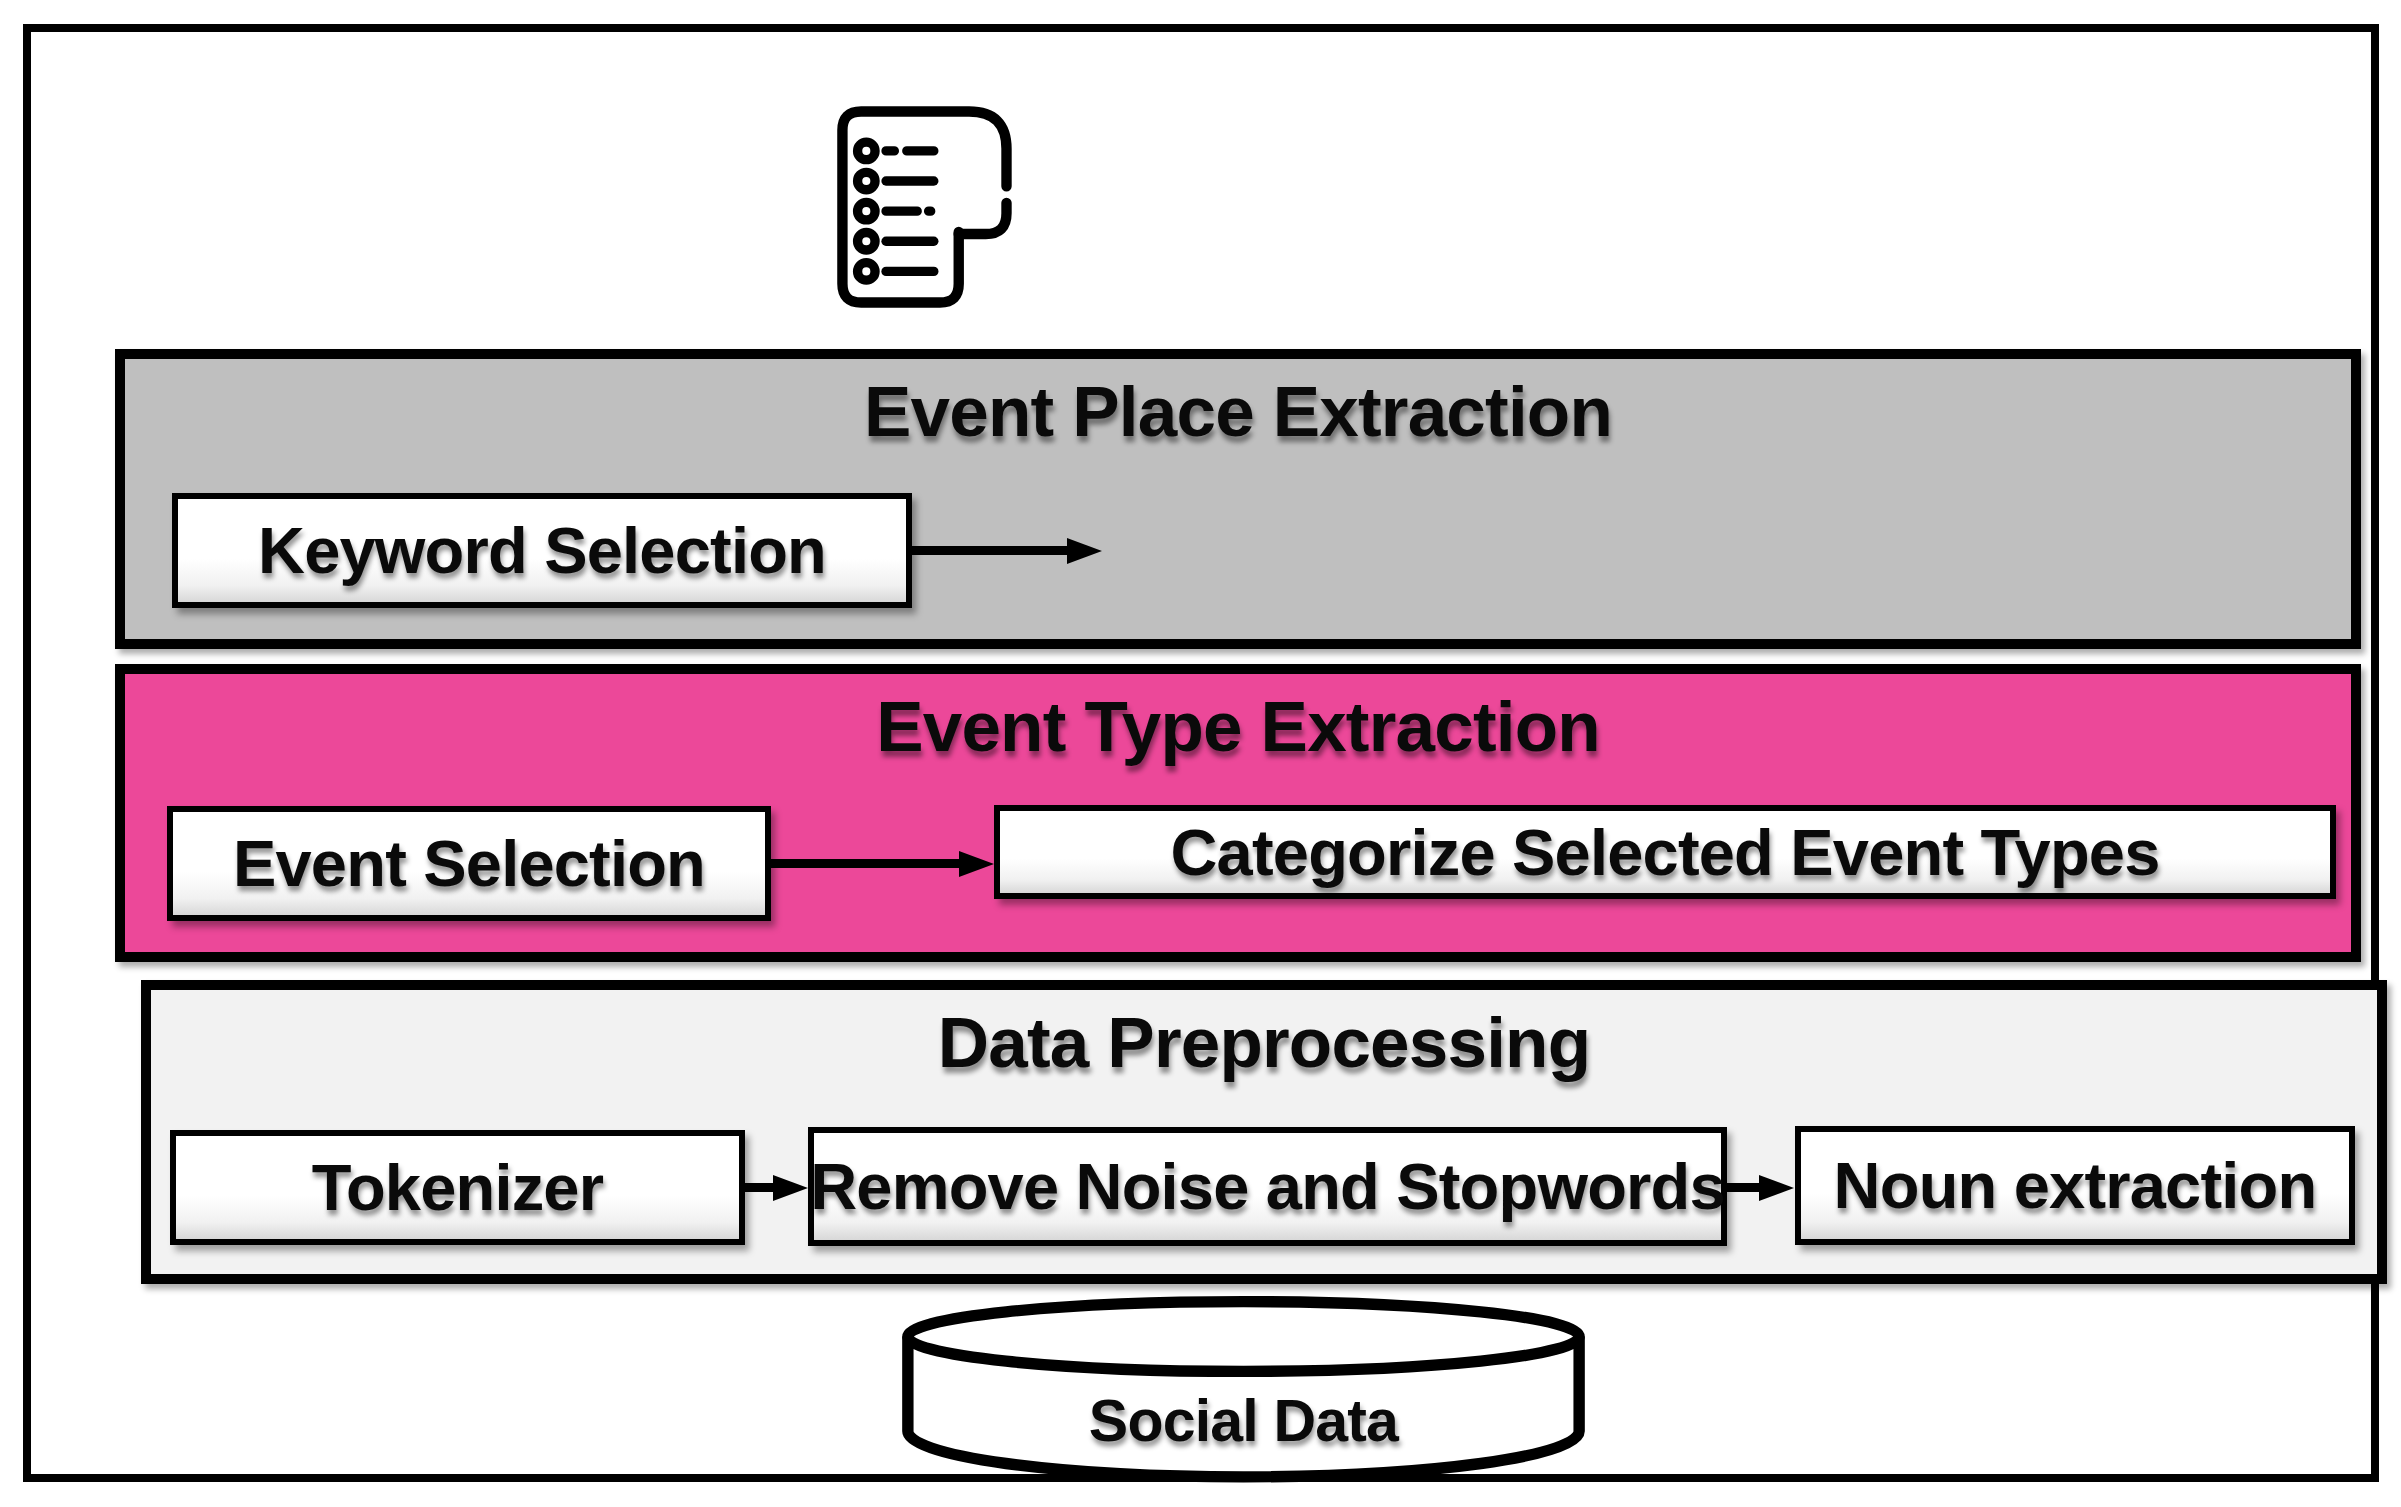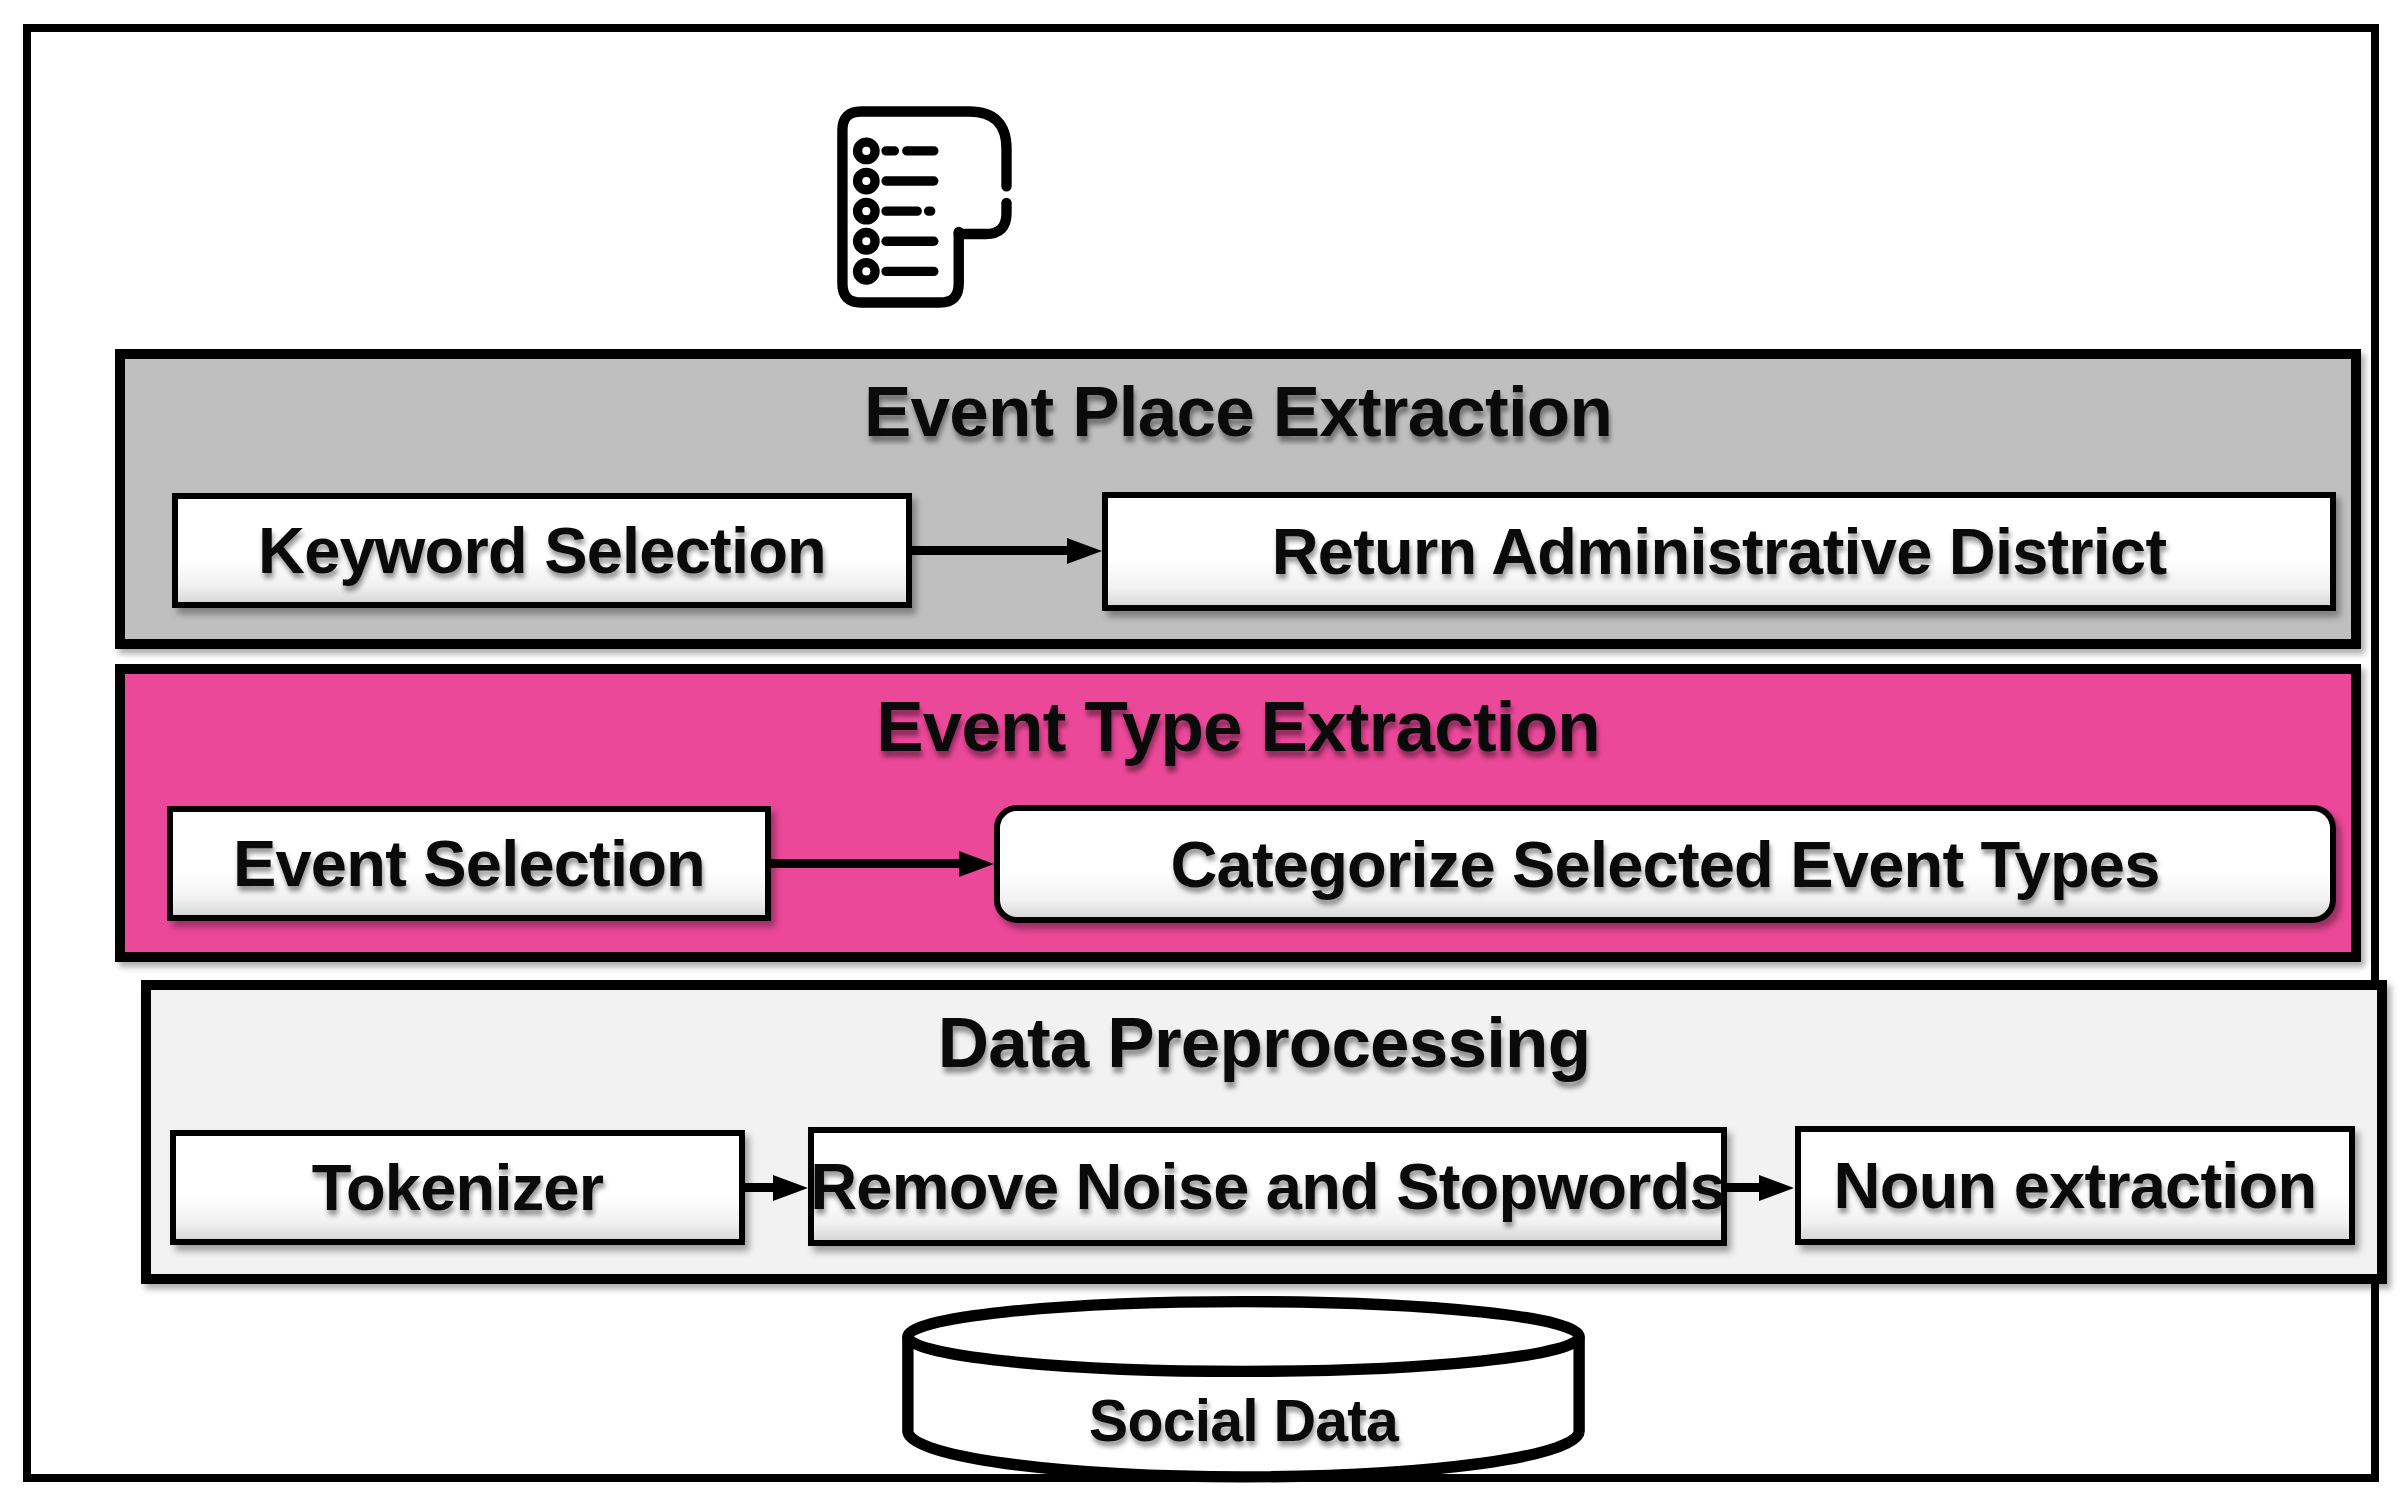--- a/index.html
+++ b/index.html
@@ -31,21 +31,21 @@
         font-size:65px;font-weight:700;letter-spacing:-0.8px;white-space:nowrap;
         text-shadow:1.5px 5.3px 5.3px rgba(0,0,0,0.42);
         box-shadow:4.6px 6px 6.8px rgba(0,0,0,0.35);}
   
   .b1-box1{left:47px;top:134px;width:740px;height:115px;}
   .b1-arrow{left:787px;top:178px;width:190px;}
   .b1-box2{left:977px;top:133px;width:1234px;height:119px;}
   
   .b2-box1{left:42px;top:132px;width:604px;height:115px;}
   .b2-arrow{left:645px;top:176px;width:224px;}
-  .b2-box2{left:869px;top:131px;width:1342px;height:118px;border-radius:23px;}
+  .b2-box2{left:869px;top:131px;width:1342px;height:94px;}
   
   .b3-box1{left:19px;top:140px;width:575px;height:115px;}
   .b3-arrowA{left:594px;top:184px;width:63px;}
   .b3-box2{left:657px;top:137px;width:919px;height:119px;}
   .b3-arrowB{left:1575px;top:184px;width:68px;}
   .b3-box3{left:1644px;top:136px;width:560px;height:119px;}
 
   
   .arrow{position:absolute;height:27px;display:flex;align-items:center;}
   .arrow .shaft{flex:1 1 auto;height:8.4px;background:#000;}
@@ -81,21 +81,20 @@
       <path d="M31,83 H54" stroke-width="4.5"></path>
     </svg>
 
     <section class="band band-1" style="background: rgb(191, 191, 191);">
       <div class="band-title">Event Place Extraction</div>
       <div class="pbox b1-box1">Keyword Selection</div>
       <div class="arrow b1-arrow">
         <div class="shaft"></div>
         <div class="head"></div>
       </div>
-      <div class="pbox b1-box2">Return Administrative District</div>
     </section>
 
     <section class="band band-2" style="background: #ec4899;">
       <div class="band-title">Event Type Extraction</div>
       <div class="pbox b2-box1">Event Selection</div>
       <div class="arrow b2-arrow">
         <div class="shaft"></div>
         <div class="head"></div>
       </div>
       <div class="pbox b2-box2">Categorize Selected Event Types</div>

